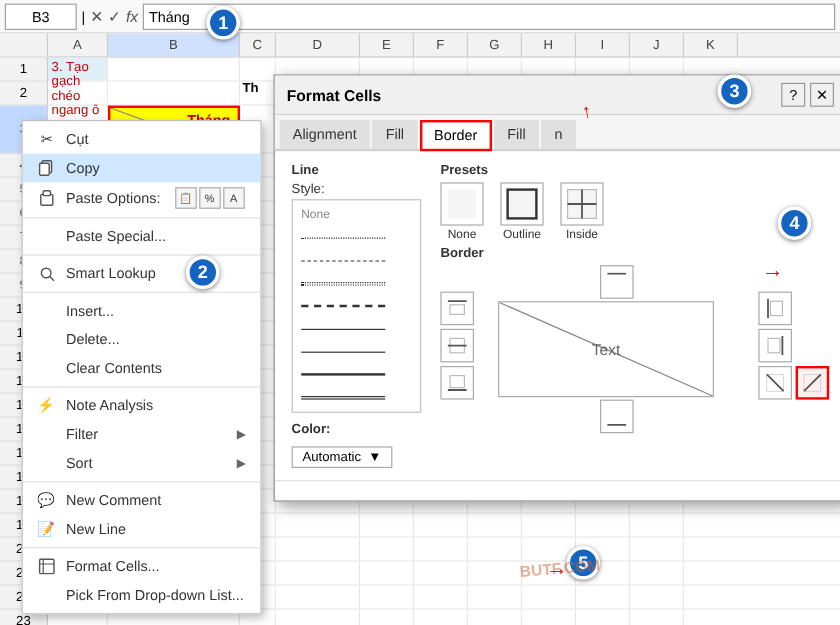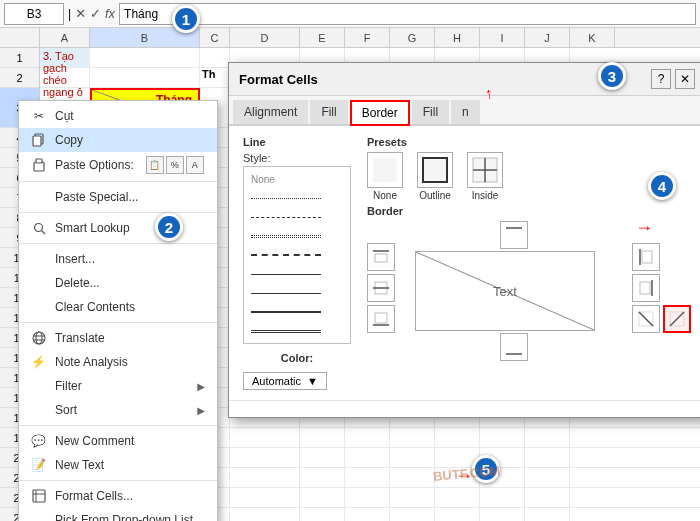--- a/index.html
+++ b/index.html
@@ -35,21 +35,21 @@
 
     .section-label { font-size: 11px; font-weight: 600; color: #333; margin-bottom: 4px; }
     .line-samples { border: 1px solid #c0c0c0; padding: 4px; display: flex; flex-direction: column; gap: 3px; margin-bottom: 6px; }
     .line-sample { display: flex; align-items: center; padding: 1px 3px; font-size: 11px; height: 16px; }
     .preset-btn { display: flex; flex-direction: column; align-items: center; gap: 2px; cursor: pointer; font-size: 10px; color: #333; }
     .preset-icon { width: 36px; height: 36px; border: 1px solid #aaa; background: white; display: flex; align-items: center; justify-content: center; }
     .border-btn { width: 28px; height: 28px; border: 1px solid #aaa; background: white; cursor: pointer; display: flex; align-items: center; justify-content: center; font-size: 14px; }
     .border-preview { width: 180px; height: 80px; border: 1px solid #aaa; background: white; display: flex; align-items: center; justify-content: center; font-size: 13px; color: #666; position: relative; }
 
     
-    .color-section { margin-top: 8px; display: flex; align-items: center; gap: 8px; justify-content: center; }
+    .color-section { margin-top: 8px; display: flex; align-items: center; gap: 8px; }
     .color-btn { padding: 2px 8px; border: 1px solid #aaa; font-size: 11px; display: flex; align-items: center; gap: 4px; background: white; cursor: pointer; min-width: 80px; }
 
     
     .border-desc { font-size: 11px; color: #333; margin-top: 8px; line-height: 1.4; }
 
     
     .dialog-footer { padding: 8px 14px; border-top: 1px solid #e0e0e0; display: flex; justify-content: flex-end; gap: 8px; }
     .btn-ok { padding: 4px 24px; background: white; border: 1px solid #aaa; font-size: 12px; cursor: pointer; }
     .btn-cancel { padding: 4px 16px; background: white; border: 1px solid #aaa; font-size: 12px; cursor: pointer; }
 
@@ -471,52 +471,41 @@
   <div class="menu-item">
     <span class="menu-icon"></span>
     <span>Delete...</span>
   </div>
   <div class="menu-item">
     <span class="menu-icon"></span>
     <span>Clear Contents</span>
   </div>
   <div class="menu-separator"></div>
   <div class="menu-item">
-    <span class="menu-icon">
-      <svg width="14" height="14" viewBox="0 0 14 14">
-          <circle cx="7" cy="7" r="6" fill="none" stroke="#555" stroke-width="1.1"></circle>
-          <ellipse cx="7" cy="7" rx="3" ry="6" fill="none" stroke="#555" stroke-width="1.1"></ellipse>
-          <line x1="1" y1="5" x2="13" y2="5" stroke="#555" stroke-width="1.1"></line>
-          <line x1="1" y1="9" x2="13" y2="9" stroke="#555" stroke-width="1.1"></line>
-        </svg>
-    </span>
-    <span>Translate</span>
-  </div>
-  <div class="menu-item">
     <span class="menu-icon">⚡</span>
     <span>Note Analysis</span>
   </div>
   <div class="menu-item">
     <span class="menu-icon"></span>
     <span>Filter</span>
     <span class="menu-arrow">▶</span>
   </div>
   <div class="menu-item">
     <span class="menu-icon"></span>
     <span>Sort</span>
     <span class="menu-arrow">▶</span>
   </div>
   <div class="menu-separator"></div>
   <div class="menu-item">
     <span class="menu-icon">💬</span>
     <span>New Comment</span>
   </div>
   <div class="menu-item">
     <span class="menu-icon">📝</span>
-    <span>New Text</span>
+    <span>New Line</span>
   </div>
   <div class="menu-separator"></div>
   <div class="menu-item">
     <span class="menu-icon">
       <svg width="14" height="14" viewBox="0 0 14 14">
           <rect x="1" y="1" width="12" height="12" rx="1" fill="none" stroke="#555" stroke-width="1.2"></rect>
           <line x1="4" y1="1" x2="4" y2="13" stroke="#555" stroke-width="1"></line>
           <line x1="1" y1="5" x2="13" y2="5" stroke="#555" stroke-width="1"></line>
         </svg>
     </span>

